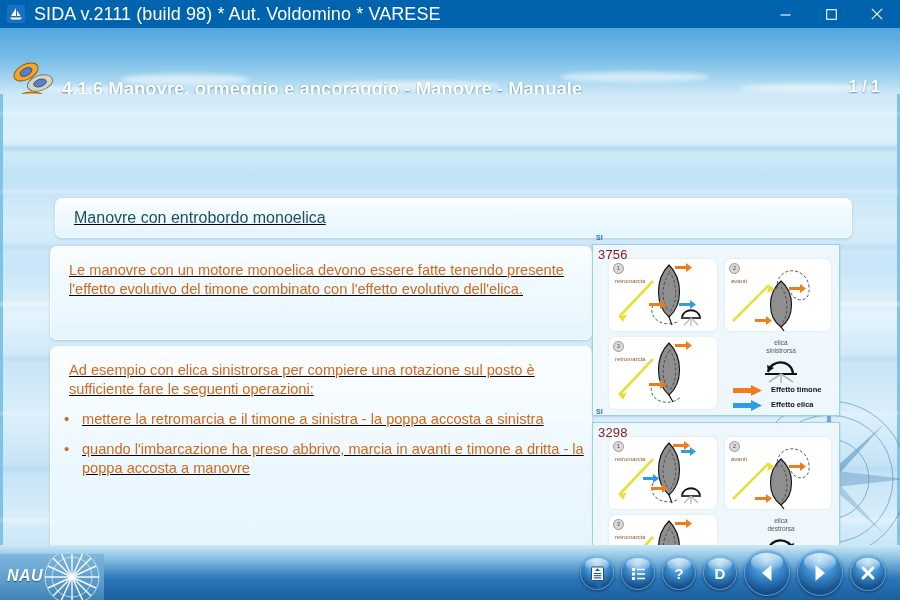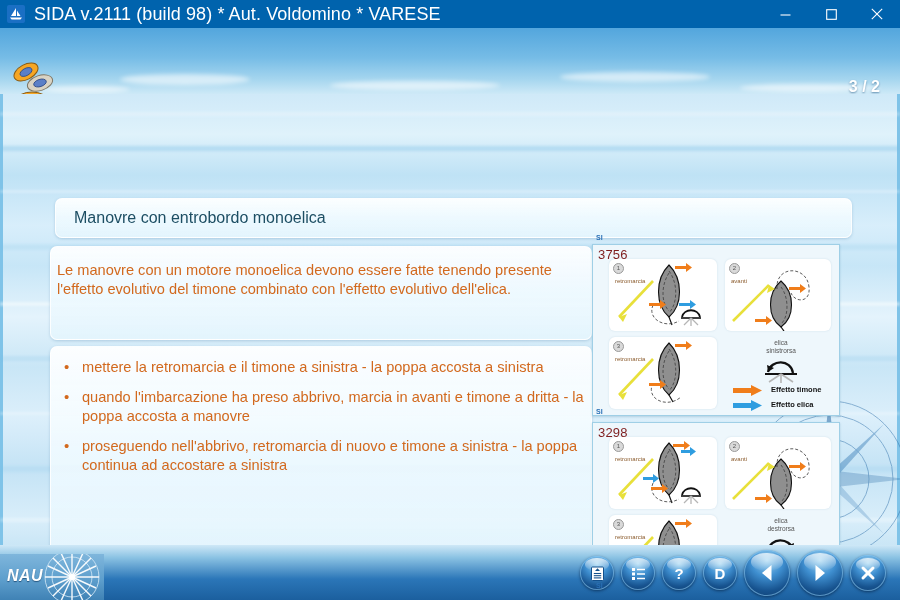--- a/index.html
+++ b/index.html
@@ -79,34 +79,35 @@
 
   
   .compass-wm{position:absolute;right:-14px;bottom:36px;width:170px;height:170px;opacity:.65;}
 
   
   .card{
     position:absolute;border-radius:7px;
     background:linear-gradient(180deg,rgba(255,255,255,.93) 0%,rgba(240,250,255,.90) 50%,rgba(228,245,253,.92) 100%);
     box-shadow:0 1px 3px rgba(60,120,160,.28);
     border:1px solid rgba(255,255,255,.85);
+    text-decoration:underline;
   }
   .card-title{
     left:55px;top:104px;width:795px;height:38px;
     display:flex;align-items:center;
   }
   .card-title .t{
     margin-left:18px;color:#1d4e63;font-size:16px;
   }
   .card-p1{left:50px;top:152px;width:540px;height:92px;}
   .card-p2{left:50px;top:252px;width:540px;height:214px;}
   .card-p3{left:50px;top:474px;width:540px;height:54px;}
   .body-txt{
     color:#d2691e;font-size:14.6px;line-height:19px;
-    padding:14px 16px 0 6px;
+    padding:14px 16px 0 18px;
   }
   .card-p3 .body-txt{padding-top:15px;}
   ul.steps{margin:11px 0 0 8px;padding:0;list-style:none;}
   ul.steps li{
     position:relative;padding-left:23px;margin-bottom:11px;
     color:#d2691e;font-size:14.6px;line-height:19px;
   }
   ul.steps li:last-child{margin-bottom:0;}
   ul.steps li:before{
     content:"\2022";position:absolute;left:5px;top:-1px;
@@ -238,21 +239,22 @@
         <g>
           <ellipse cx="26" cy="42" rx="15" ry="8" fill="#f6a623" stroke="#8a5a10" stroke-width="1"></ellipse>
           <ellipse cx="26" cy="42" rx="7.5" ry="4" fill="#5b7fc7" stroke="#2d4a85" stroke-width=".8"></ellipse>
           <line x1="16" y1="46" x2="13" y2="53" stroke="#1b3a6b" stroke-width="2"></line>
           <line x1="36" y1="46" x2="39" y2="53" stroke="#1b3a6b" stroke-width="2"></line>
           <line x1="4" y1="53.5" x2="50" y2="53.5" stroke="#1b3a6b" stroke-width="2.4"></line>
         </g>
       </svg>
     </div>
 
-    <div class="header-page">3 / 2</div>
+    <div class="header-title">4.1.6 Manovre, ormeggio e ancoraggio - Manovre - Manuale</div>
+    <div class="header-page">1 / 1</div>
   </div>
 
   <div class="stage">
     <div class="edge-l"></div>
     <div class="edge-r"></div>
 
     <div class="wavestreak" style="top:18px;height:4px;opacity:.55;"></div>
     <div class="bluestreak" style="top:52px;height:5px;"></div>
     <div class="wavestreak" style="top:96px;height:3px;opacity:.6;"></div>
     <div class="bluestreak" style="top:150px;height:6px;opacity:.45;"></div>
@@ -288,24 +290,24 @@
 
     <div class="card card-title">
       <div class="t">Manovre con entrobordo monoelica</div>
     </div>
 
     <div class="card card-p1">
       <div class="body-txt">Le manovre con un motore monoelica devono essere fatte tenendo presente l'effetto evolutivo del timone combinato con l'effetto evolutivo dell'elica.</div>
     </div>
 
     <div class="card card-p2">
+      <div class="body-txt">Ad esempio con elica sinistrorsa per compiere una rotazione sul posto è sufficiente fare le seguenti operazioni:</div>
       <ul class="steps">
         <li>mettere la retromarcia e il timone a sinistra - la poppa accosta a sinistra</li>
         <li>quando l'imbarcazione ha preso abbrivo, marcia in avanti e timone a dritta - la poppa accosta a manovre</li>
-        <li>proseguendo nell'abbrivo, retromarcia di nuovo e timone a sinistra - la poppa continua ad accostare a sinistra</li>
       </ul>
     </div>
 
     <div class="card card-p3">
       <div class="body-txt">In questo modo l'imbarcazione può ruotare di 180° o di 360°.</div>
     </div>
 
     <div class="si-mark" style="left:596px;top:140px;">SI</div>
     <div class="figpanel fig1">
       <div class="fig-num">3756</div>

